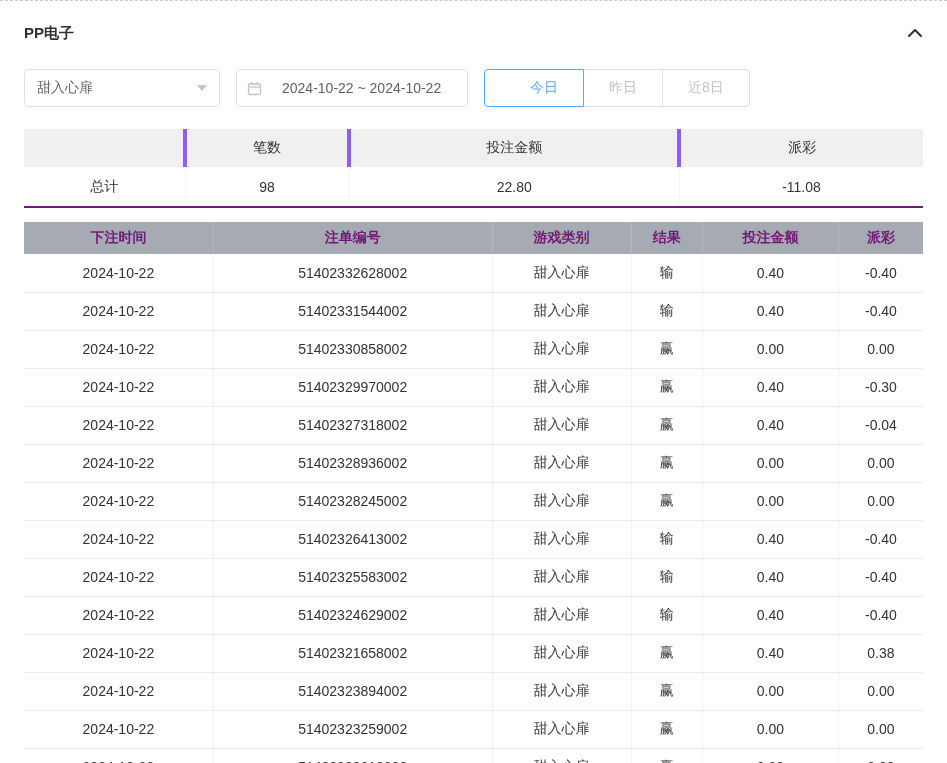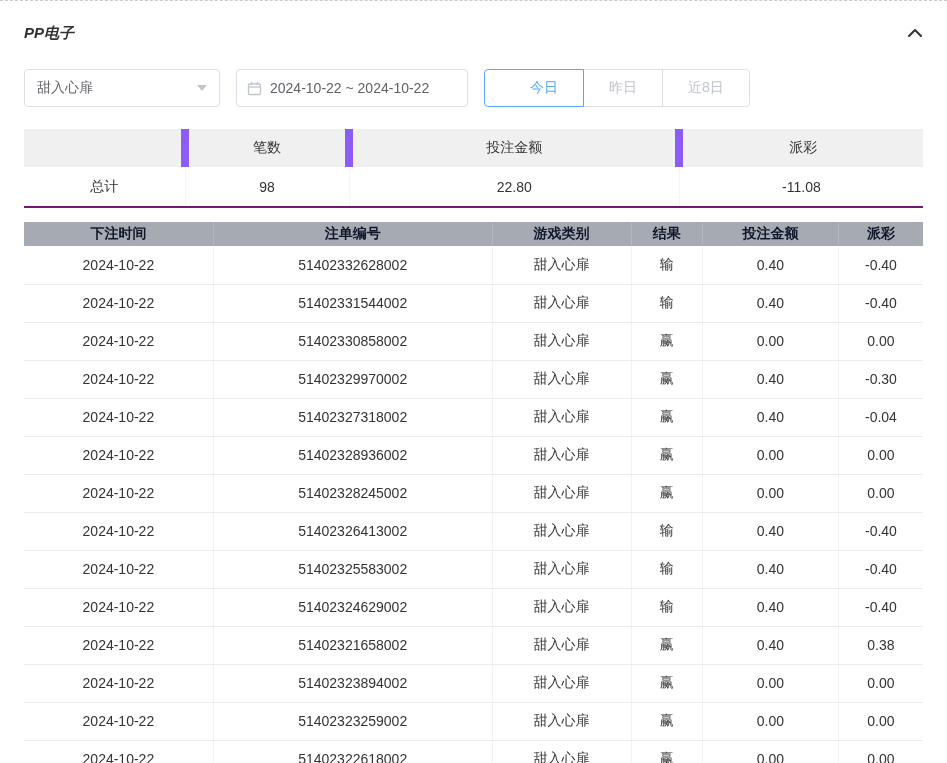--- a/index.html
+++ b/index.html
@@ -8,37 +8,37 @@
     background: #fff;
     font-family: "Liberation Sans", "DejaVu Sans", sans-serif;
     color: #333;
   }
   .top-dashed { border-top: 1px dashed #c9c9c9; width: 100%; }
   .panel { padding: 0 24px; }
   .panel-header {
     display: flex; justify-content: space-between; align-items: center;
     margin-top: 22px; height: 20px;
   }
-  .panel-title { font-size: 15px; font-weight: bold; color: #303133; font-style: italic; }
+  .panel-title { font-size: 15px; font-weight: bold; color: #303133; }
   .collapse-btn { cursor: pointer; display: flex; align-items: center; }
 
   .controls { display: flex; align-items: center; margin-top: 26px; }
   .select-box {
     width: 196px; height: 38px; border: 1px solid #dcdfe6; border-radius: 4px;
     display: flex; align-items: center; justify-content: space-between;
     padding: 0 12px; font-size: 14px; color: #606266; background: #fff; cursor: pointer;
   }
   .caret {
     width: 0; height: 0;
     border-left: 5px solid transparent; border-right: 5px solid transparent;
     border-top: 6px solid #c0c4cc;
   }
   .date-box {
     width: 232px; height: 38px; border: 1px solid #dcdfe6; border-radius: 4px;
-    display: flex; align-items: center; gap: 8px; padding: 0 10px;
+    display: flex; align-items: center; gap: 20px; padding: 0 10px;
     font-size: 14px; color: #606266; margin-left: 16px; background: #fff; cursor: pointer;
     white-space: nowrap;
   }
   .btn-group { display: flex; margin-left: 16px; }
   .btn-group button {
     height: 38px; padding: 0 25px; background: #fff;
     border: 1px solid #dcdfe6; color: #c0c4cc; font-size: 14px;
     cursor: pointer; margin-left: -1px;
     font-family: inherit;
   }
@@ -49,32 +49,32 @@
     height: 38px; padding: 0 26px; background: #56a9f4; border: none;
     border-radius: 4px; color: #fff; font-size: 14px; margin-left: 12px;
     cursor: pointer; font-family: inherit;
   }
 
   table { border-collapse: collapse; table-layout: fixed; width: 100%; }
 
   .summary-table { margin-top: 22px; font-size: 14px; }
   .summary-table th {
     background: #f0f0f0; height: 38px; font-weight: normal; color: #333;
-    border-right: 8px solid #8b5cf6; text-align: center;
+    border-right: 4px solid #8b5cf6; text-align: center;
   }
   .summary-table th:last-child { border-right: none; }
   .summary-table td {
     height: 40px; text-align: center; color: #333;
     border-bottom: 2px solid #701a75; border-right: 1px solid #f5f5f5;
   }
   .summary-table td:last-child { border-right: none; }
 
   .bet-table { margin-top: 14px; font-size: 14px; text-align: center; }
   .bet-table thead th {
-    background: #a6abb3; color: #0f172a; height: 24px; font-weight: bold;
+    background: #a6abb3; color: #701a75; height: 32px; font-weight: bold;
     border-right: 1px solid #b3b8bf; font-size: 14px;
   }
   .bet-table thead th:last-child { border-right: none; }
   .bet-table tbody td {
     height: 38px; color: #333;
     border-bottom: 1px solid #ececec; border-right: 1px solid #f2f2f2;
   }
   .bet-table tbody td:last-child { border-right: none; }
 
   .neg { color: #e24c4c; }

